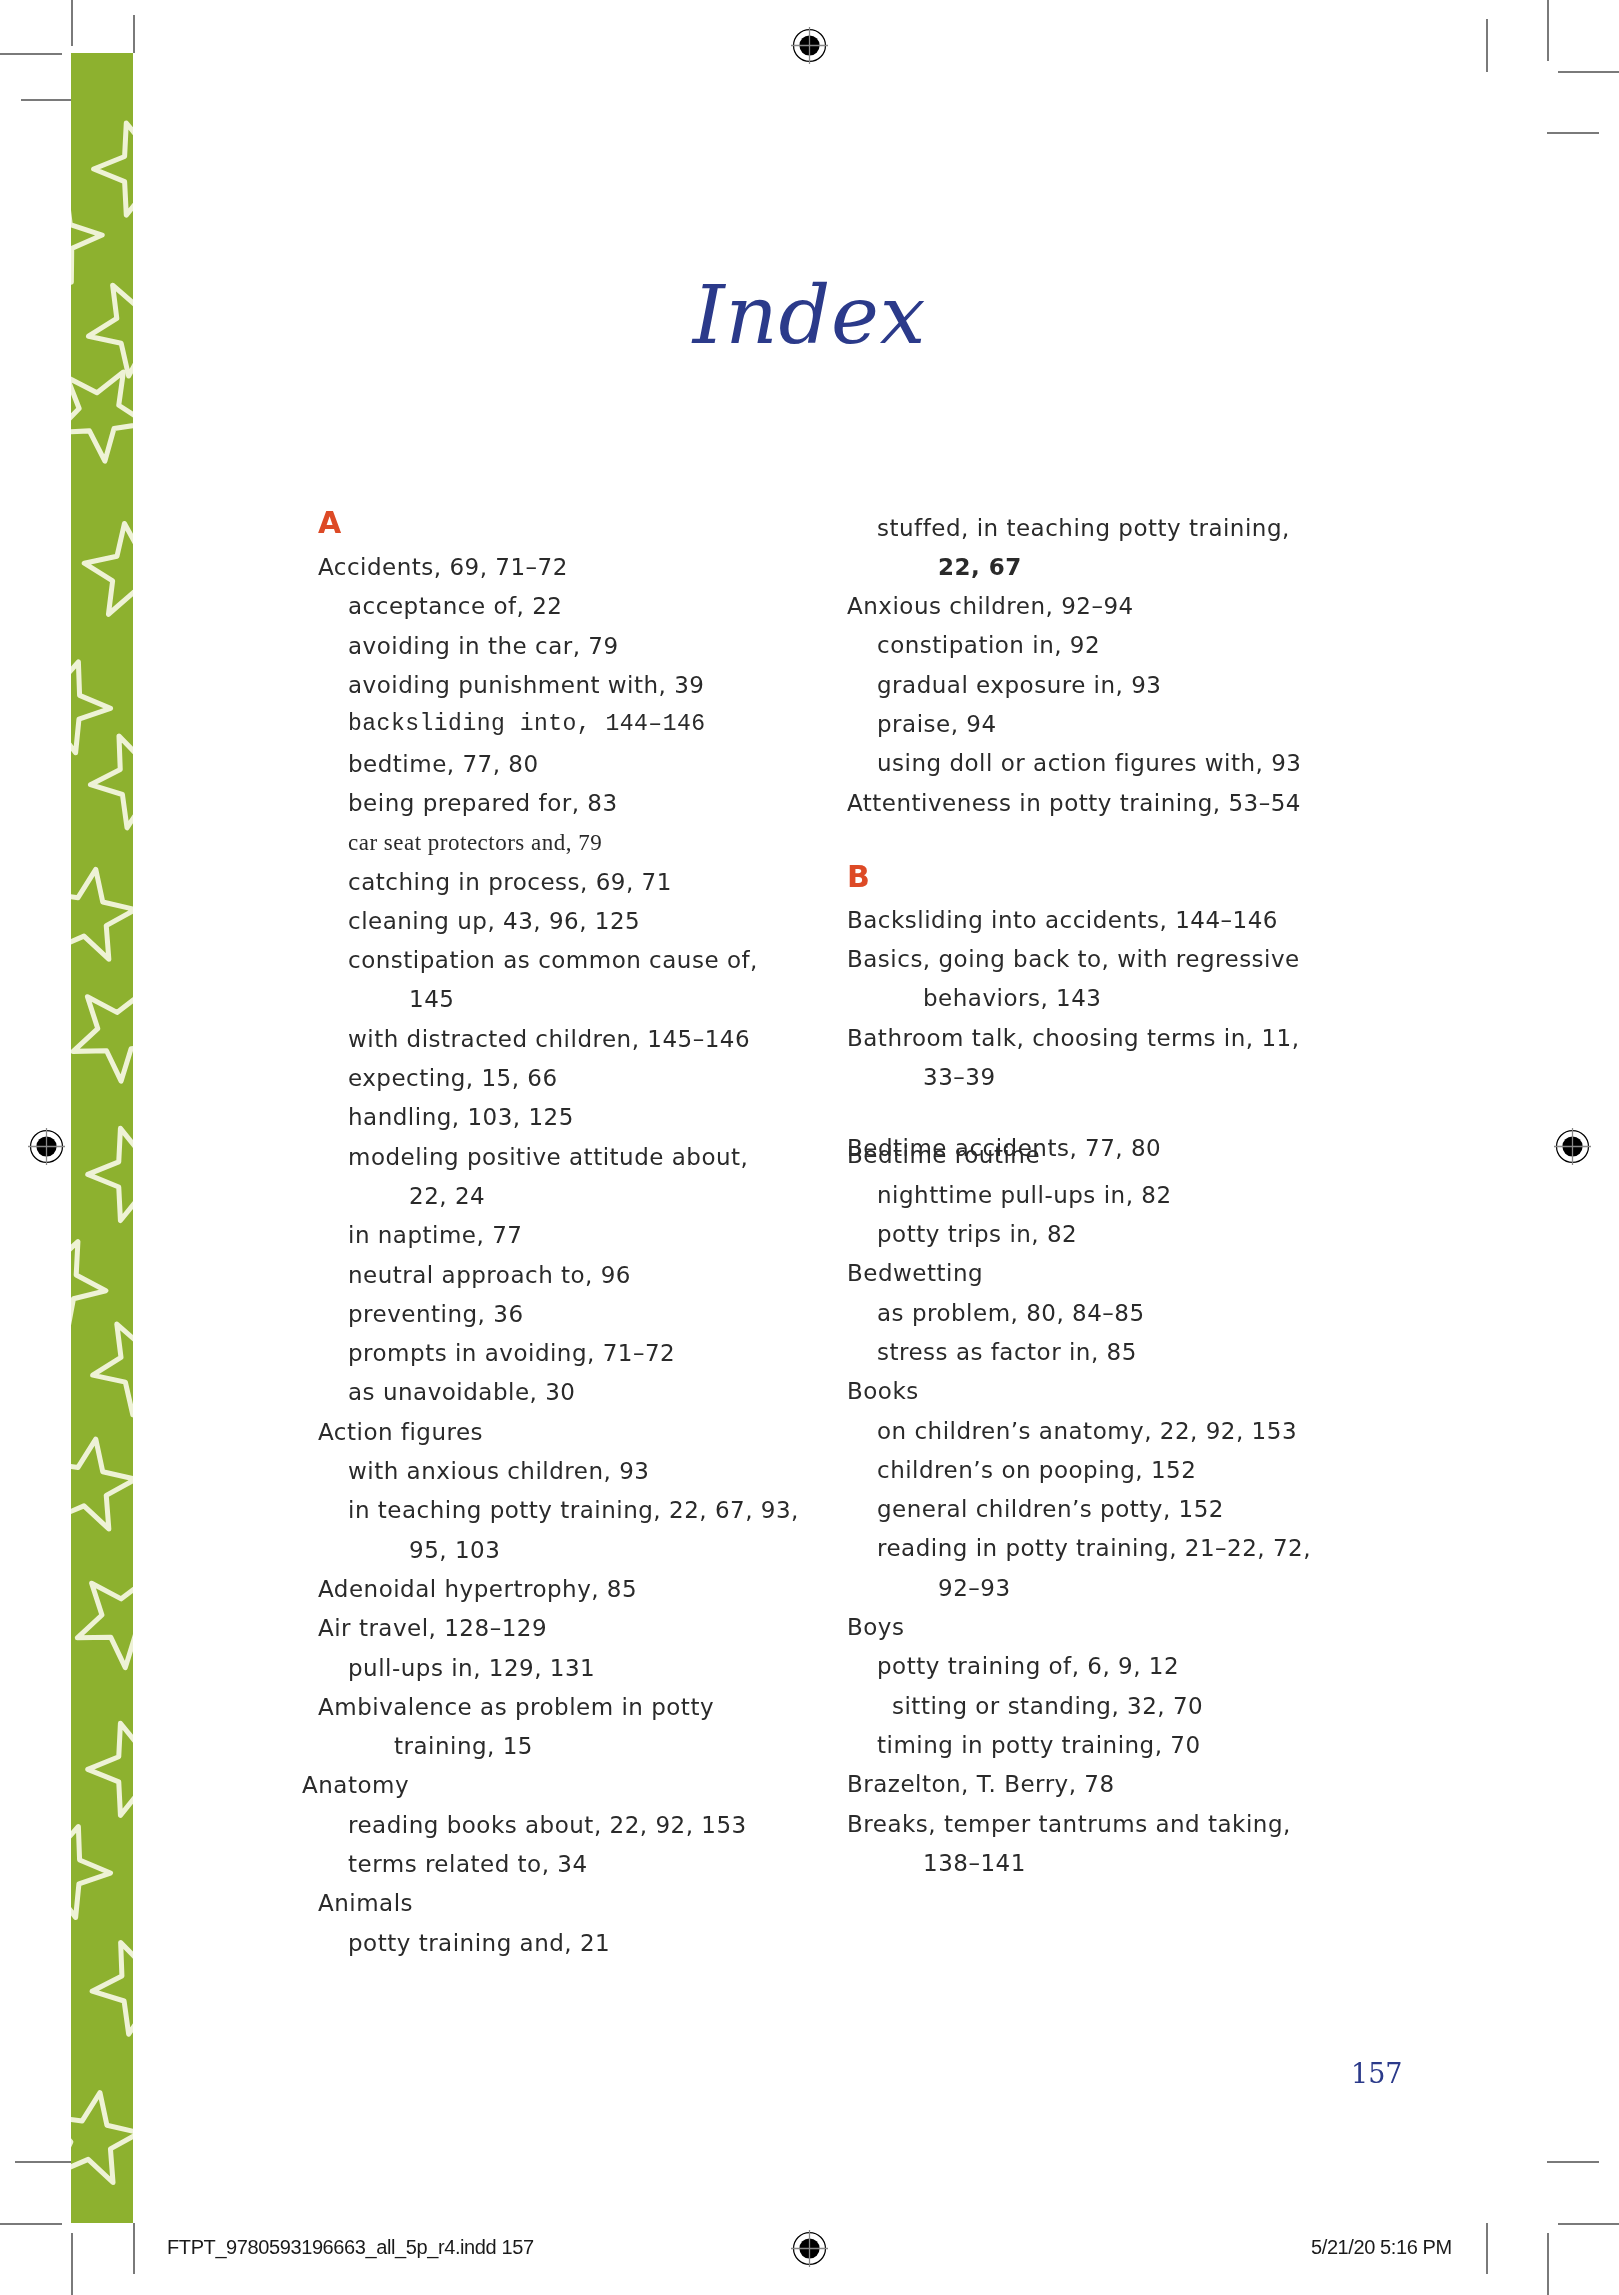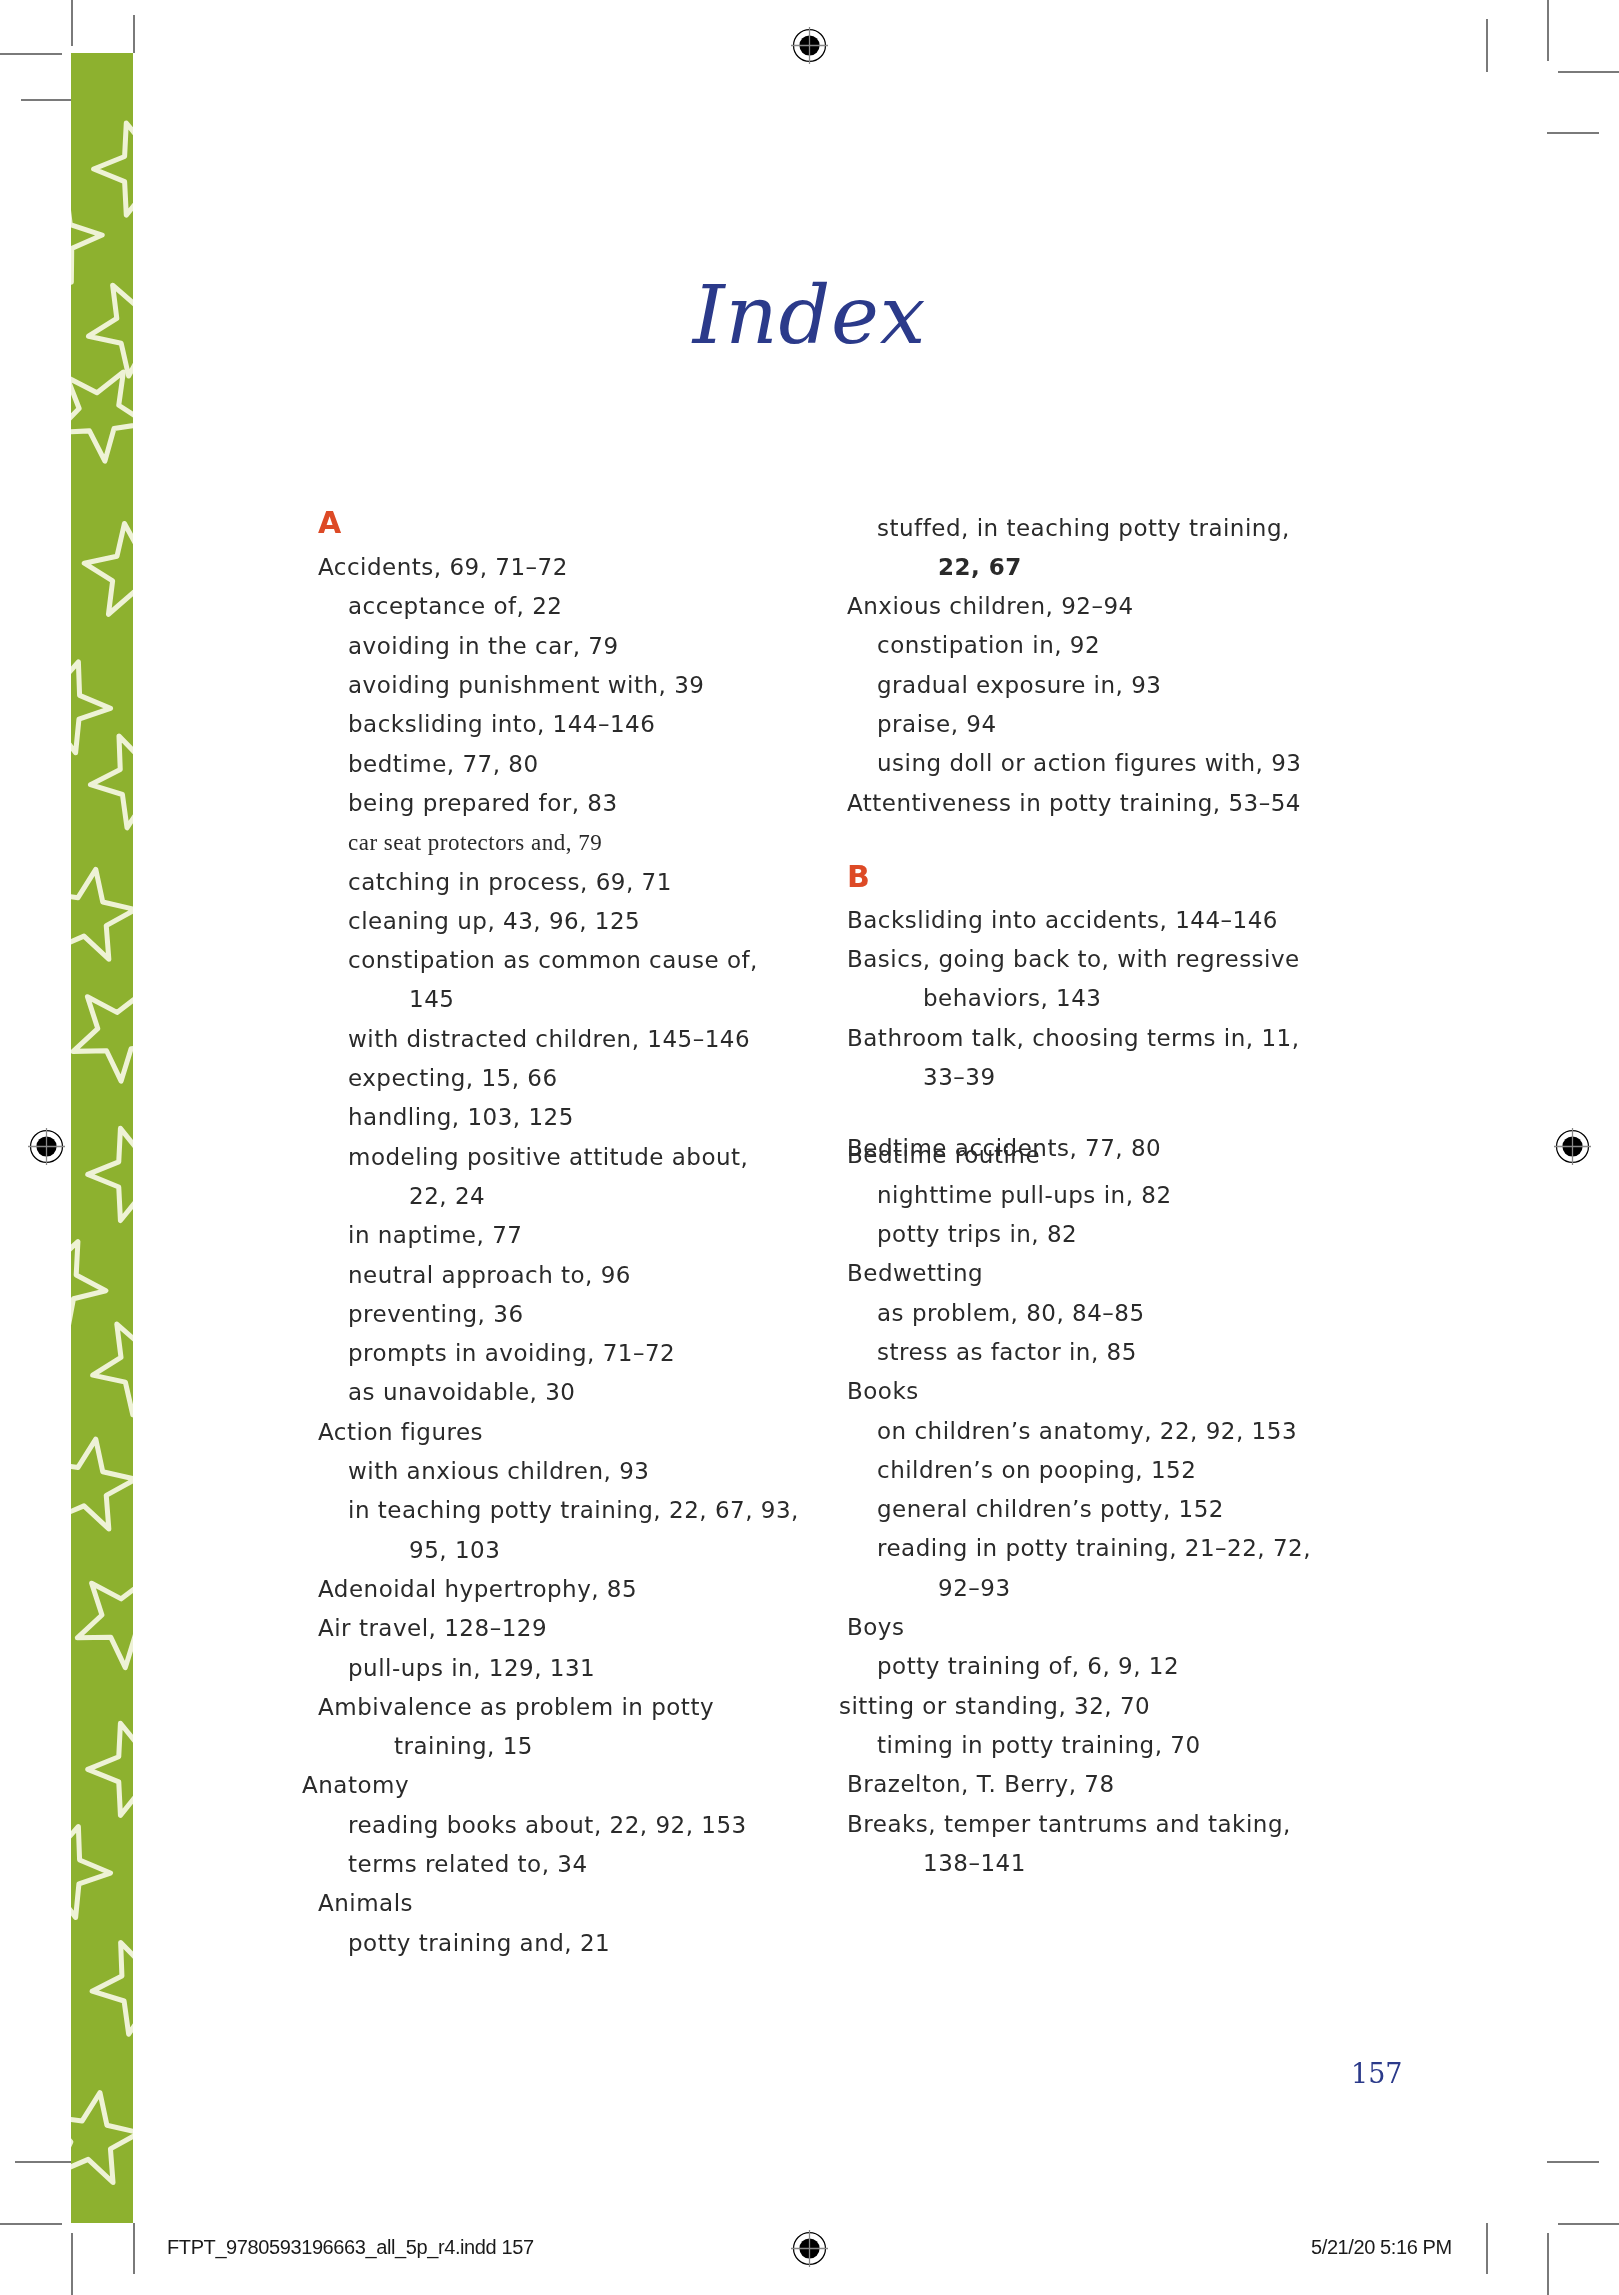--- a/index.html
+++ b/index.html
@@ -86,21 +86,21 @@
 </div>
 
 <div class="title">Index</div>
 
 <div class="letter" style="left:318px;top:506px;">A</div>
 <div id="left-lines">
     <div class="entry" style="left: 318px; top: 548px;">Accidents, 69, 71–72</div>
     <div class="entry" style="left: 348px; top: 587px;">acceptance of, 22</div>
     <div class="entry" style="left: 348px; top: 627px;">avoiding in the car, 79</div>
     <div class="entry" style="left: 348px; top: 666px;">avoiding punishment with, 39</div>
-    <div class="entry" style="left: 348px; top: 705px;">backsliding into, 144–146</div>
+    <div class="entry" style="left: 348px; top: 705px; font-family: Liberation Mono, monospace;">backsliding into, 144–146</div>
     <div class="entry" style="left: 348px; top: 745px;">bedtime, 77, 80</div>
     <div class="entry" style="left: 348px; top: 784px;">being prepared for, 83</div>
     <div class="entry" style="left: 348px; top: 823px; font-family: Liberation Serif, serif;">car seat protectors and, 79</div>
     <div class="entry" style="left: 348px; top: 863px;">catching in process, 69, 71</div>
     <div class="entry" style="left: 348px; top: 902px;">cleaning up, 43, 96, 125</div>
     <div class="entry" style="left: 348px; top: 941px;">constipation as common cause of,</div>
     <div class="entry" style="left: 409px; top: 980px;">145</div>
     <div class="entry" style="left: 348px; top: 1020px;">with distracted children, 145–146</div>
     <div class="entry" style="left: 348px; top: 1059px;">expecting, 15, 66</div>
     <div class="entry" style="left: 348px; top: 1098px;">handling, 103, 125</div>
@@ -152,21 +152,21 @@
     <div class="entry" style="left: 877px; top: 1294px;">as problem, 80, 84–85</div>
     <div class="entry" style="left: 877px; top: 1333px;">stress as factor in, 85</div>
     <div class="entry" style="left: 847px; top: 1372px;">Books</div>
     <div class="entry" style="left: 877px; top: 1412px;">on children’s anatomy, 22, 92, 153</div>
     <div class="entry" style="left: 877px; top: 1451px;">children’s on pooping, 152</div>
     <div class="entry" style="left: 877px; top: 1490px;">general children’s potty, 152</div>
     <div class="entry" style="left: 877px; top: 1529px;">reading in potty training, 21–22, 72,</div>
     <div class="entry" style="left: 938px; top: 1569px;">92–93</div>
     <div class="entry" style="left: 847px; top: 1608px;">Boys</div>
     <div class="entry" style="left: 877px; top: 1647px;">potty training of, 6, 9, 12</div>
-    <div class="entry" style="left: 839px; top: 1687px;">sitting or standing, 32, 70</div>
+    <div class="entry" style="left: 892px; top: 1687px;">sitting or standing, 32, 70</div>
     <div class="entry" style="left: 877px; top: 1726px;">timing in potty training, 70</div>
     <div class="entry" style="left: 847px; top: 1765px;">Brazelton, T. Berry, 78</div>
     <div class="entry" style="left: 847px; top: 1805px;">Breaks, temper tantrums and taking,</div>
     <div class="entry" style="left: 923px; top: 1844px;">138–141</div>
   </div>
 
 <div class="pagenum">157</div>
 
 <div class="slug" style="left:167px;">FTPT_9780593196663_all_5p_r4.indd   157</div>
 <div class="slug" style="left:1311px;">5/21/20   5:16 PM</div>

